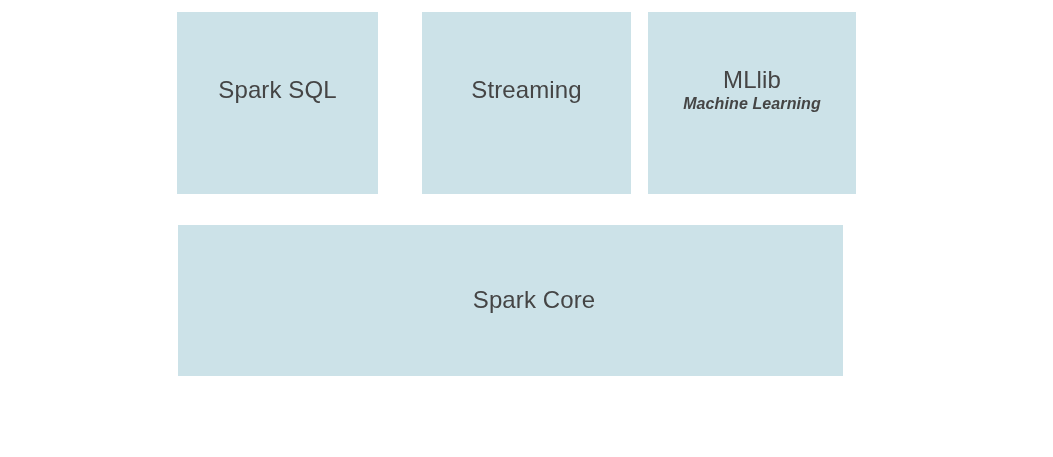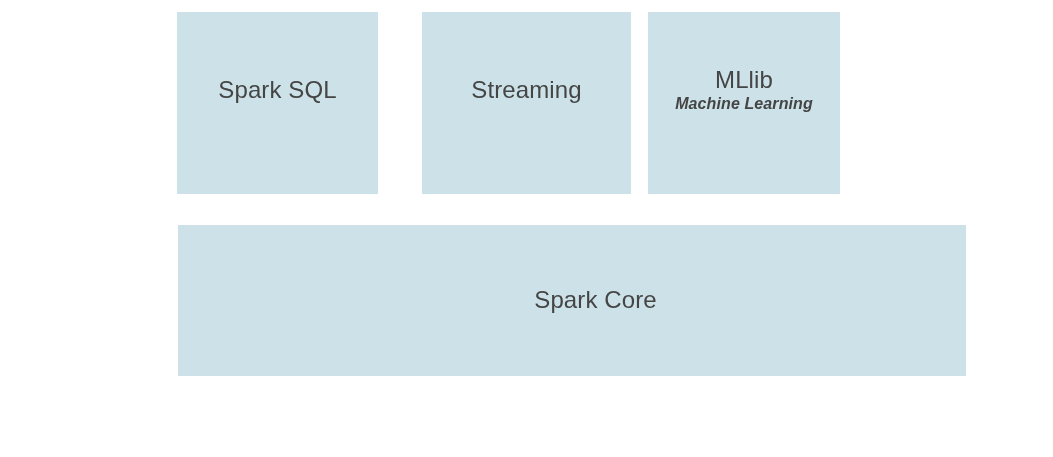--- a/index.html
+++ b/index.html
@@ -48,22 +48,22 @@
     font-weight: bold;
     font-style: italic;
     letter-spacing: 0.1px;
     white-space: nowrap;
     margin-top: 1px;
   }
 
   
   #box-spark-sql  { left: 177px; top: 12px;  width: 201px; height: 182px; }
   #box-streaming  { left: 412px; top: 12px;  width: 209px; height: 182px; margin-left: 10px; }
-  #box-mllib      { left: 648px; top: 12px;  width: 192px; height: 182px; }
-  #box-spark-core { left: 178px; top: 225px; width: 788px; height: 151px; padding-left: 47px; }
+  #box-mllib      { left: 648px; top: 12px;  width: 208px; height: 182px; }
+  #box-spark-core { left: 178px; top: 225px; width: 665px; height: 151px; padding-left: 47px; }
 </style>
 </head>
 <body>
 
 <div id="canvas">
 
   <div class="box top" id="box-spark-sql">
     <div class="box-title two-line">Spark SQL</div>
   </div>
 

